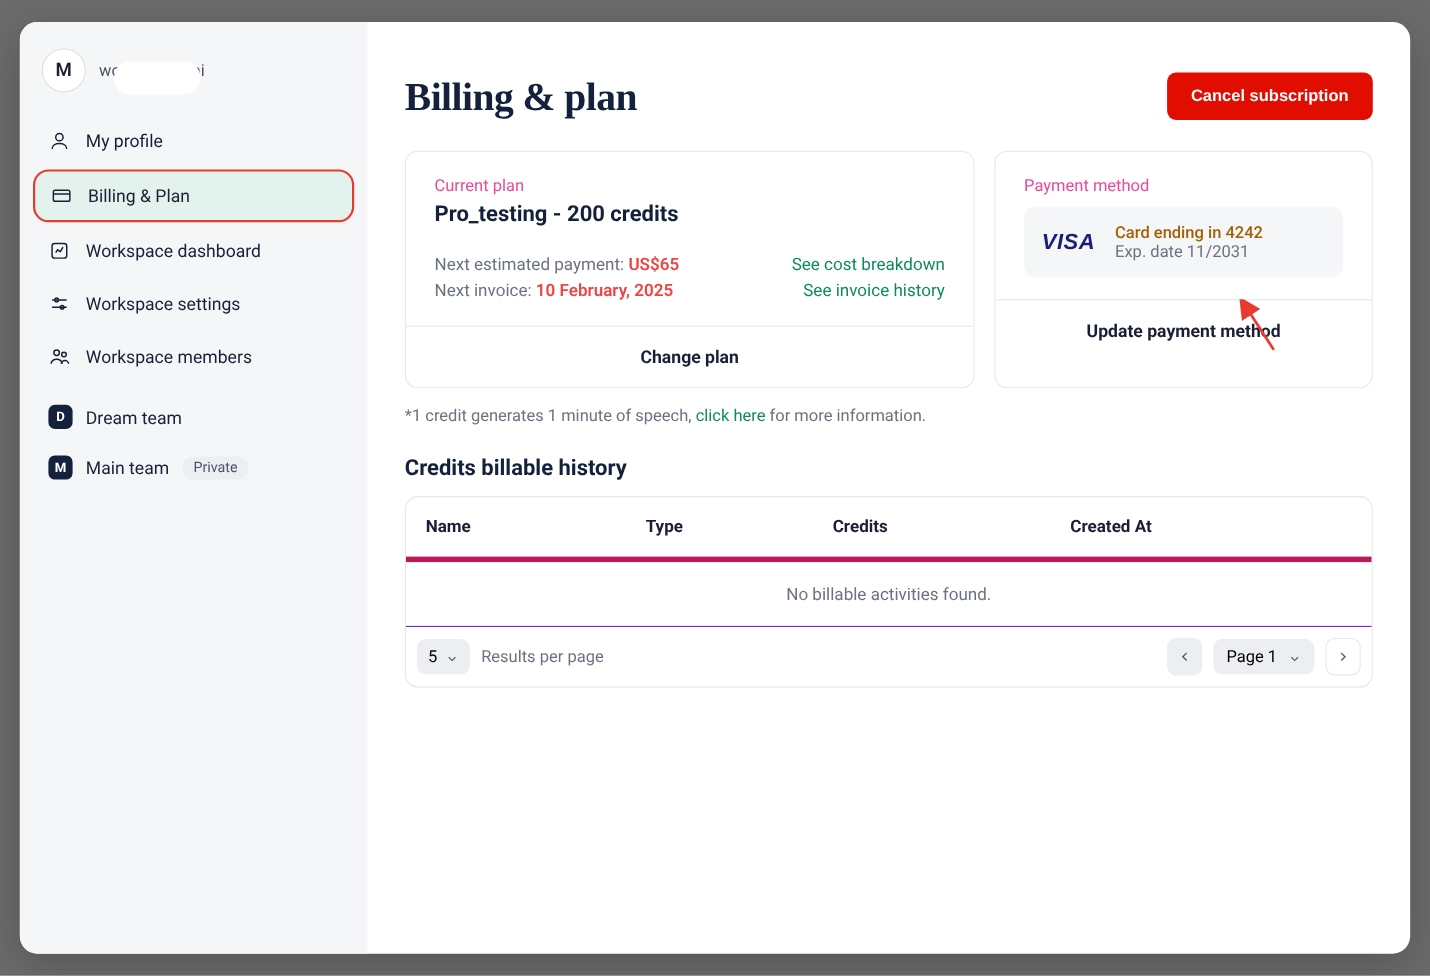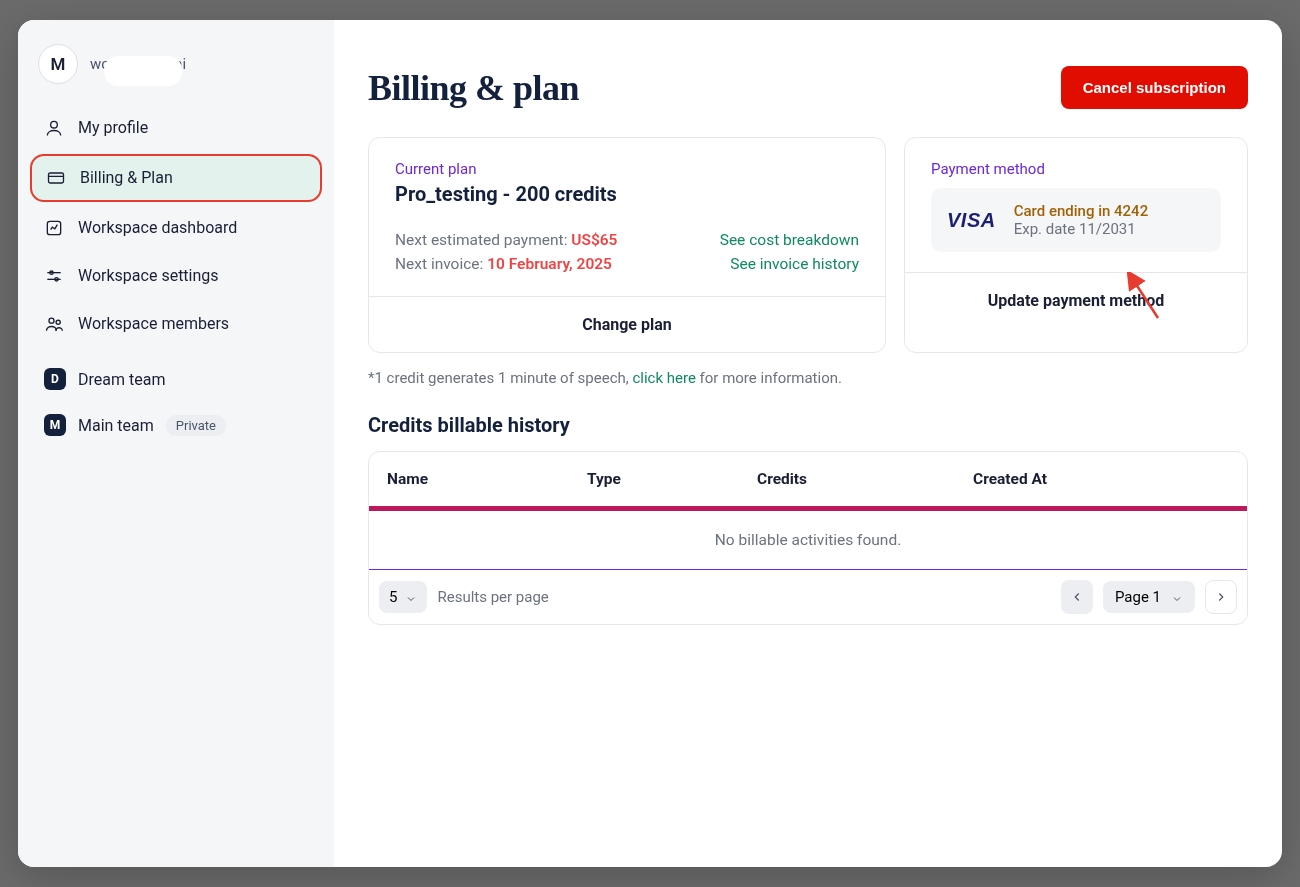--- a/index.html
+++ b/index.html
@@ -63,21 +63,21 @@
     border-radius: 14px;
   }
   .nav {
     display: flex;
     flex-direction: column;
     gap: 4px;
     margin-top: 6px;
   }
   .nav-item {
     display: flex;
-    align-items: flex-start;
+    align-items: center;
     gap: 14px;
     padding: 12px 14px;
     border-radius: 10px;
     color: #1a1f36;
     font-size: 16px;
     cursor: pointer;
   }
   .nav-item.active {
     background: #e3f2ec;
     border: 2px solid #e63b2e;
@@ -172,21 +172,21 @@
   .card {
     border: 1px solid #e5e7eb;
     border-radius: 12px;
     overflow: hidden;
     background: #fff;
   }
   .card-body {
     padding: 22px 26px 20px 26px;
   }
   .card-label {
-    color: #6d28d9;
+    color: #ec4899;
     font-size: 15px;
   }
   .plan-name {
     font-size: 20px;
     font-weight: 700;
     color: #14213d;
     margin-top: 4px;
   }
   .plan-details {
     margin-top: 22px;

